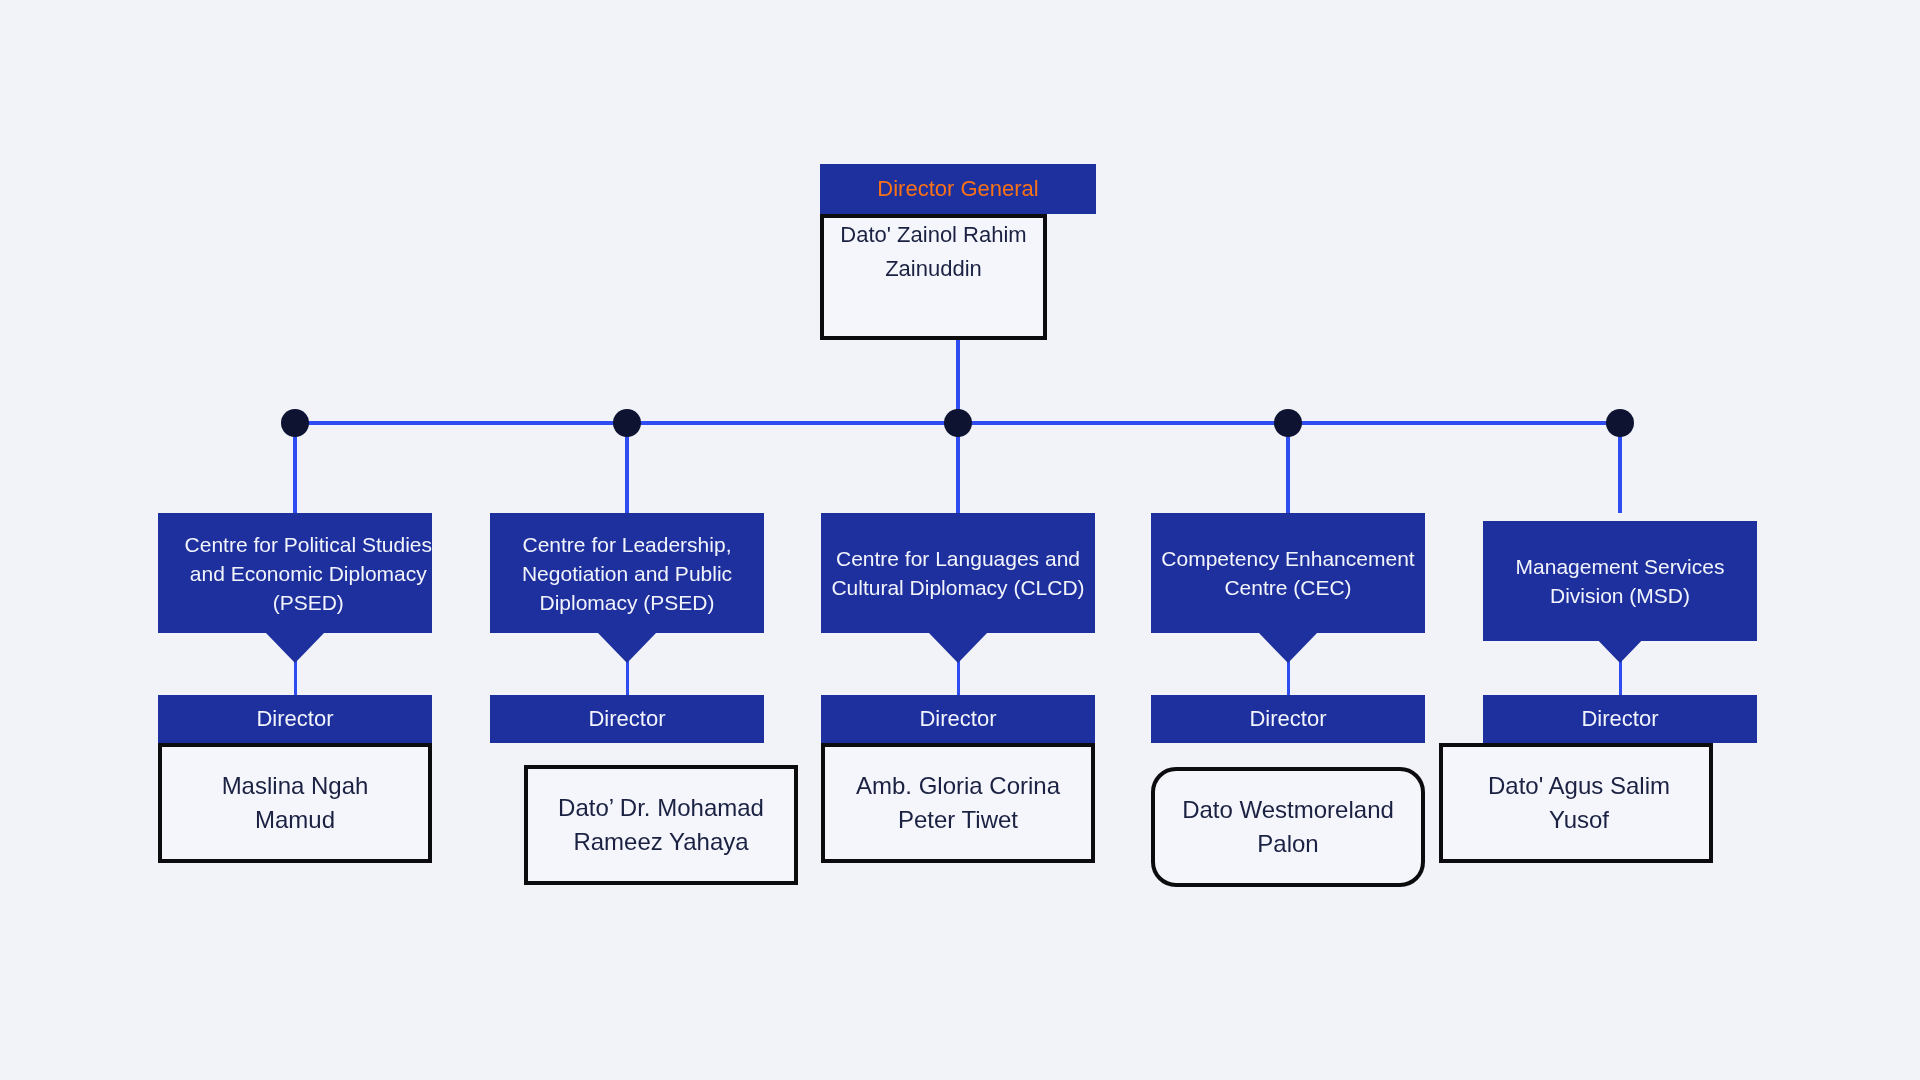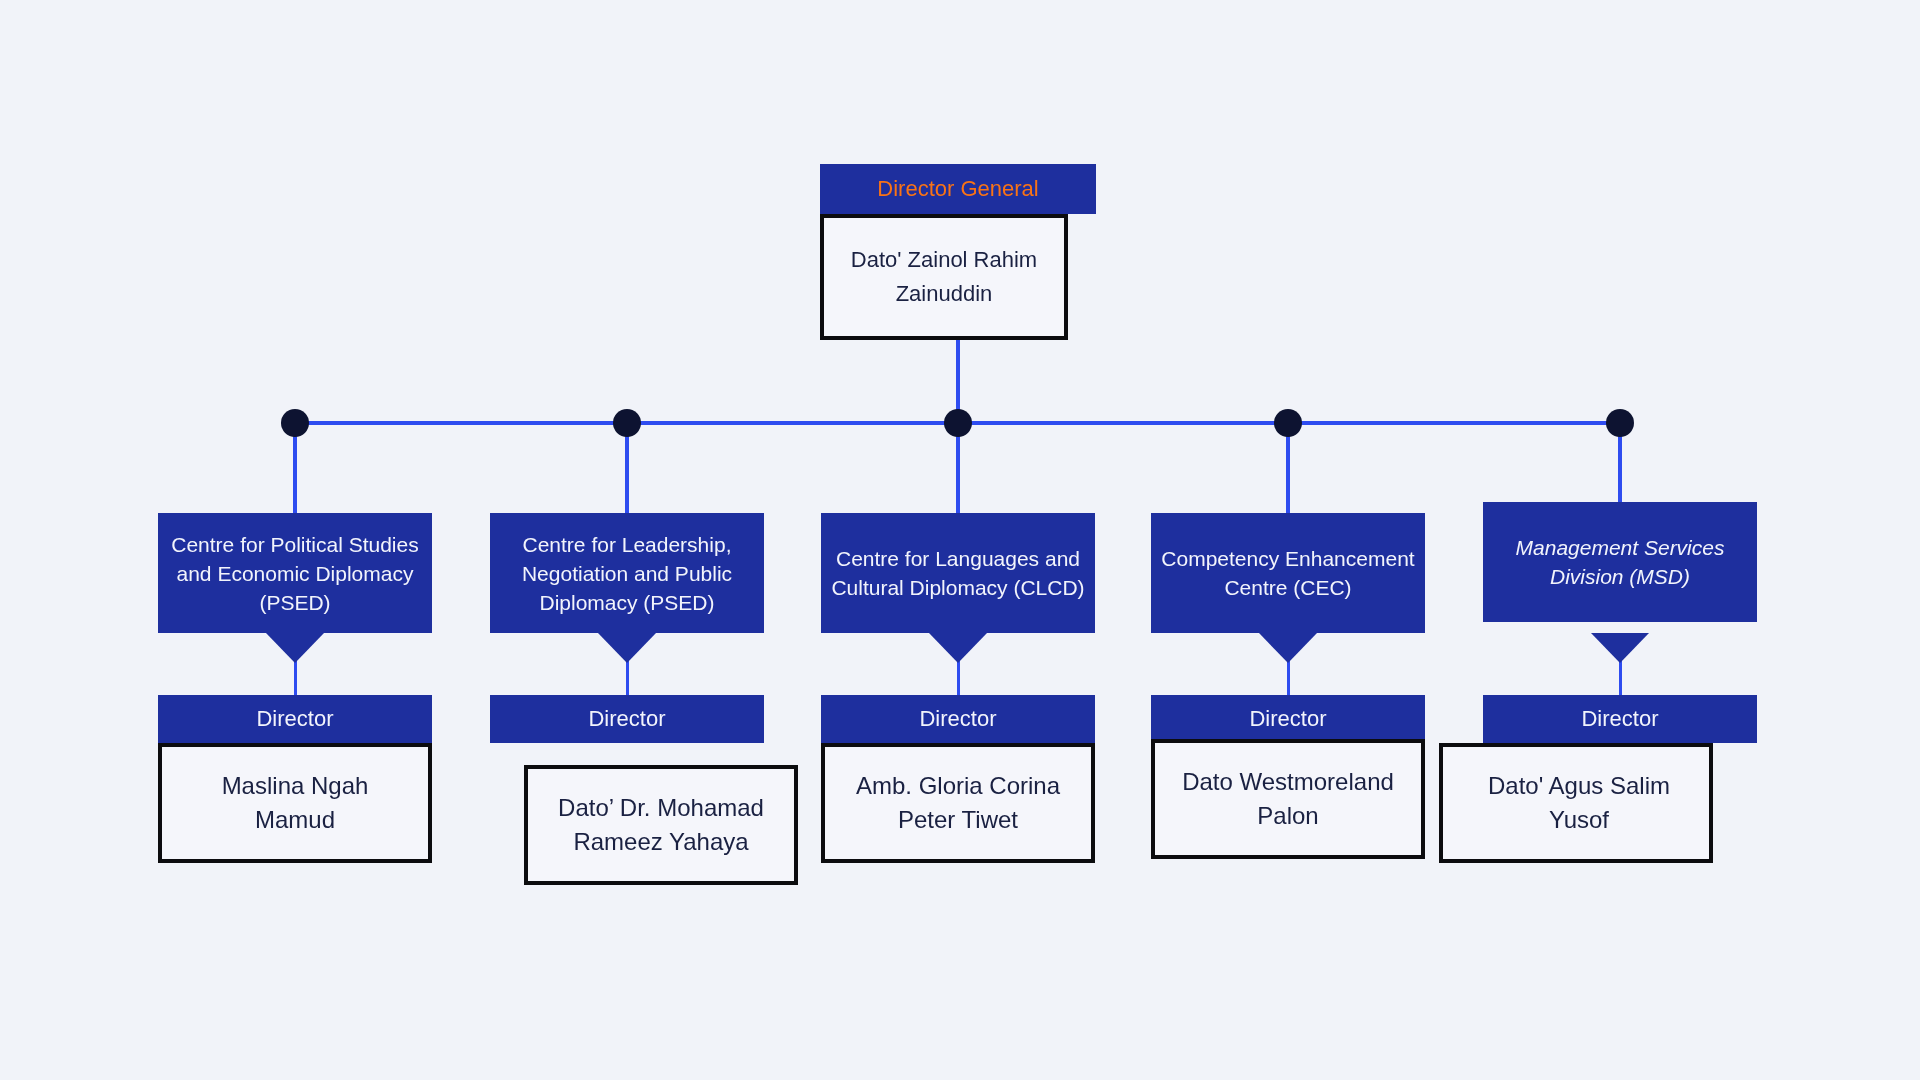--- a/index.html
+++ b/index.html
@@ -99,28 +99,27 @@
     font-size: 22px;
     display: flex;
     align-items: center;
     justify-content: center;
     z-index: 2;
   }
   .root-body {
     position: absolute;
     left: 820px;
     top: 214px;
-    width: 248px;
+    width: 227px;
     height: 126px;
     box-sizing: border-box;
     background: #f5f6fb;
     border: 4px solid #0c0c0f;
     color: #1a2142;
     display: flex;
-    align-items: center;
     justify-content: center;
     text-align: center;
     font-size: 22px;
     line-height: 34px;
     white-space: pre-line;
     z-index: 2;
   }
 </style>
 </head>
 <body>
@@ -144,21 +143,21 @@
   <div class="line" style="left:956px;  top:423px; width:4px; height:90px;"></div>
   <div class="line" style="left:1286px; top:423px; width:4px; height:90px;"></div>
   <div class="line" style="left:1618px; top:423px; width:4px; height:90px;"></div>
 
   <div class="junction-dot" style="left:281px;  top:409px;"></div>
   <div class="junction-dot" style="left:613px;  top:409px;"></div>
   <div class="junction-dot" style="left:944px;  top:409px;"></div>
   <div class="junction-dot" style="left:1274px; top:409px;"></div>
   <div class="junction-dot" style="left:1606px; top:409px;"></div>
 
-  <div class="dept-box" style="left:158px; top:513px;">
+  <div class="dept-box" style="left:158px; top:513px;justify-content:flex-end;">
     <span>Centre for Political Studies
 and Economic Diplomacy
 (PSED)</span>
   </div>
   <div class="dept-tail" style="left:266px; top:633px;"></div>
   <div class="line" style="left:293.5px; top:658px; width:3px; height:37px;"></div>
   <div class="node-header role" style="left:158px; top:695px;">
     <span>Director</span>
   </div>
   <div class="node-body" style="left:158px; top:743px;">
@@ -197,26 +196,26 @@
 
   <div class="dept-box" style="left:1151px; top:513px;">
     <span>Competency Enhancement
 Centre (CEC)</span>
   </div>
   <div class="dept-tail" style="left:1259px; top:633px;"></div>
   <div class="line" style="left:1286.5px; top:658px; width:3px; height:37px;"></div>
   <div class="node-header role" style="left:1151px; top:695px;">
     <span>Director</span>
   </div>
-  <div class="node-body" style="left:1151px; top:739px;">
+  <div class="node-body" style="left:1151px; top:767px;border-radius:25px;">
     <span>Dato Westmoreland
 Palon</span>
   </div>
 
-  <div class="dept-box" style="left:1483px; top:502px;font-style:italic;">
+  <div class="dept-box" style="left:1483px; top:521px;">
     <span>Management Services
 Division (MSD)</span>
   </div>
   <div class="dept-tail" style="left:1591px; top:633px;"></div>
   <div class="line" style="left:1618.5px; top:658px; width:3px; height:37px;"></div>
   <div class="node-header role" style="left:1483px; top:695px;">
     <span>Director</span>
   </div>
   <div class="node-body" style="left:1439px; top:743px;padding-left:6px;">
     <span>Dato' Agus Salim

